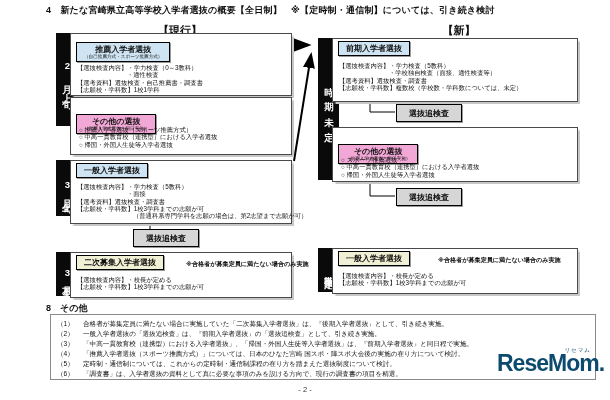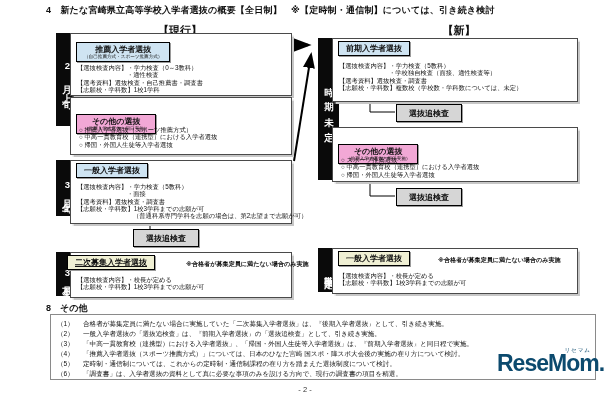--- a/index.html
+++ b/index.html
@@ -117,21 +117,21 @@
     <div>【選考資料】選抜検査・調査書</div>
     <div>【志願校・学科数】1校3学科までの志願が可</div>
     <div class="ind-b">（普通科系専門学科を志願の場合は、第2志望まで志願が可）</div>
   </div>
 
   <div class="tsui" style="left:133px; top:229px;">選抜追検査</div>
 
   <div class="vbar ls0" style="left:56px; top:252px; height:44px;">3月下旬</div>
 
   <div class="obox" style="left:70px; top:252px; width:220px; height:44px;"></div>
-  <div class="chip yellow" style="left:67px; top:255px;text-decoration:underline;">
+  <div class="chip yellow" style="left:76px; top:255px;">
     <div class="t">二次募集入学者選抜</div>
   </div>
   <div class="note" style="left:186px; top:260px;">※合格者が募集定員に満たない場合のみ実施</div>
   <div class="content" style="left:77px; top:276px;">
     <div>【選抜検査内容】・校長が定める</div>
     <div>【志願校・学科数】1校3学科までの志願が可</div>
   </div>
 
   <div class="vbar ls3" style="left:318px; top:38px; height:142px;">時期未定</div>
 

